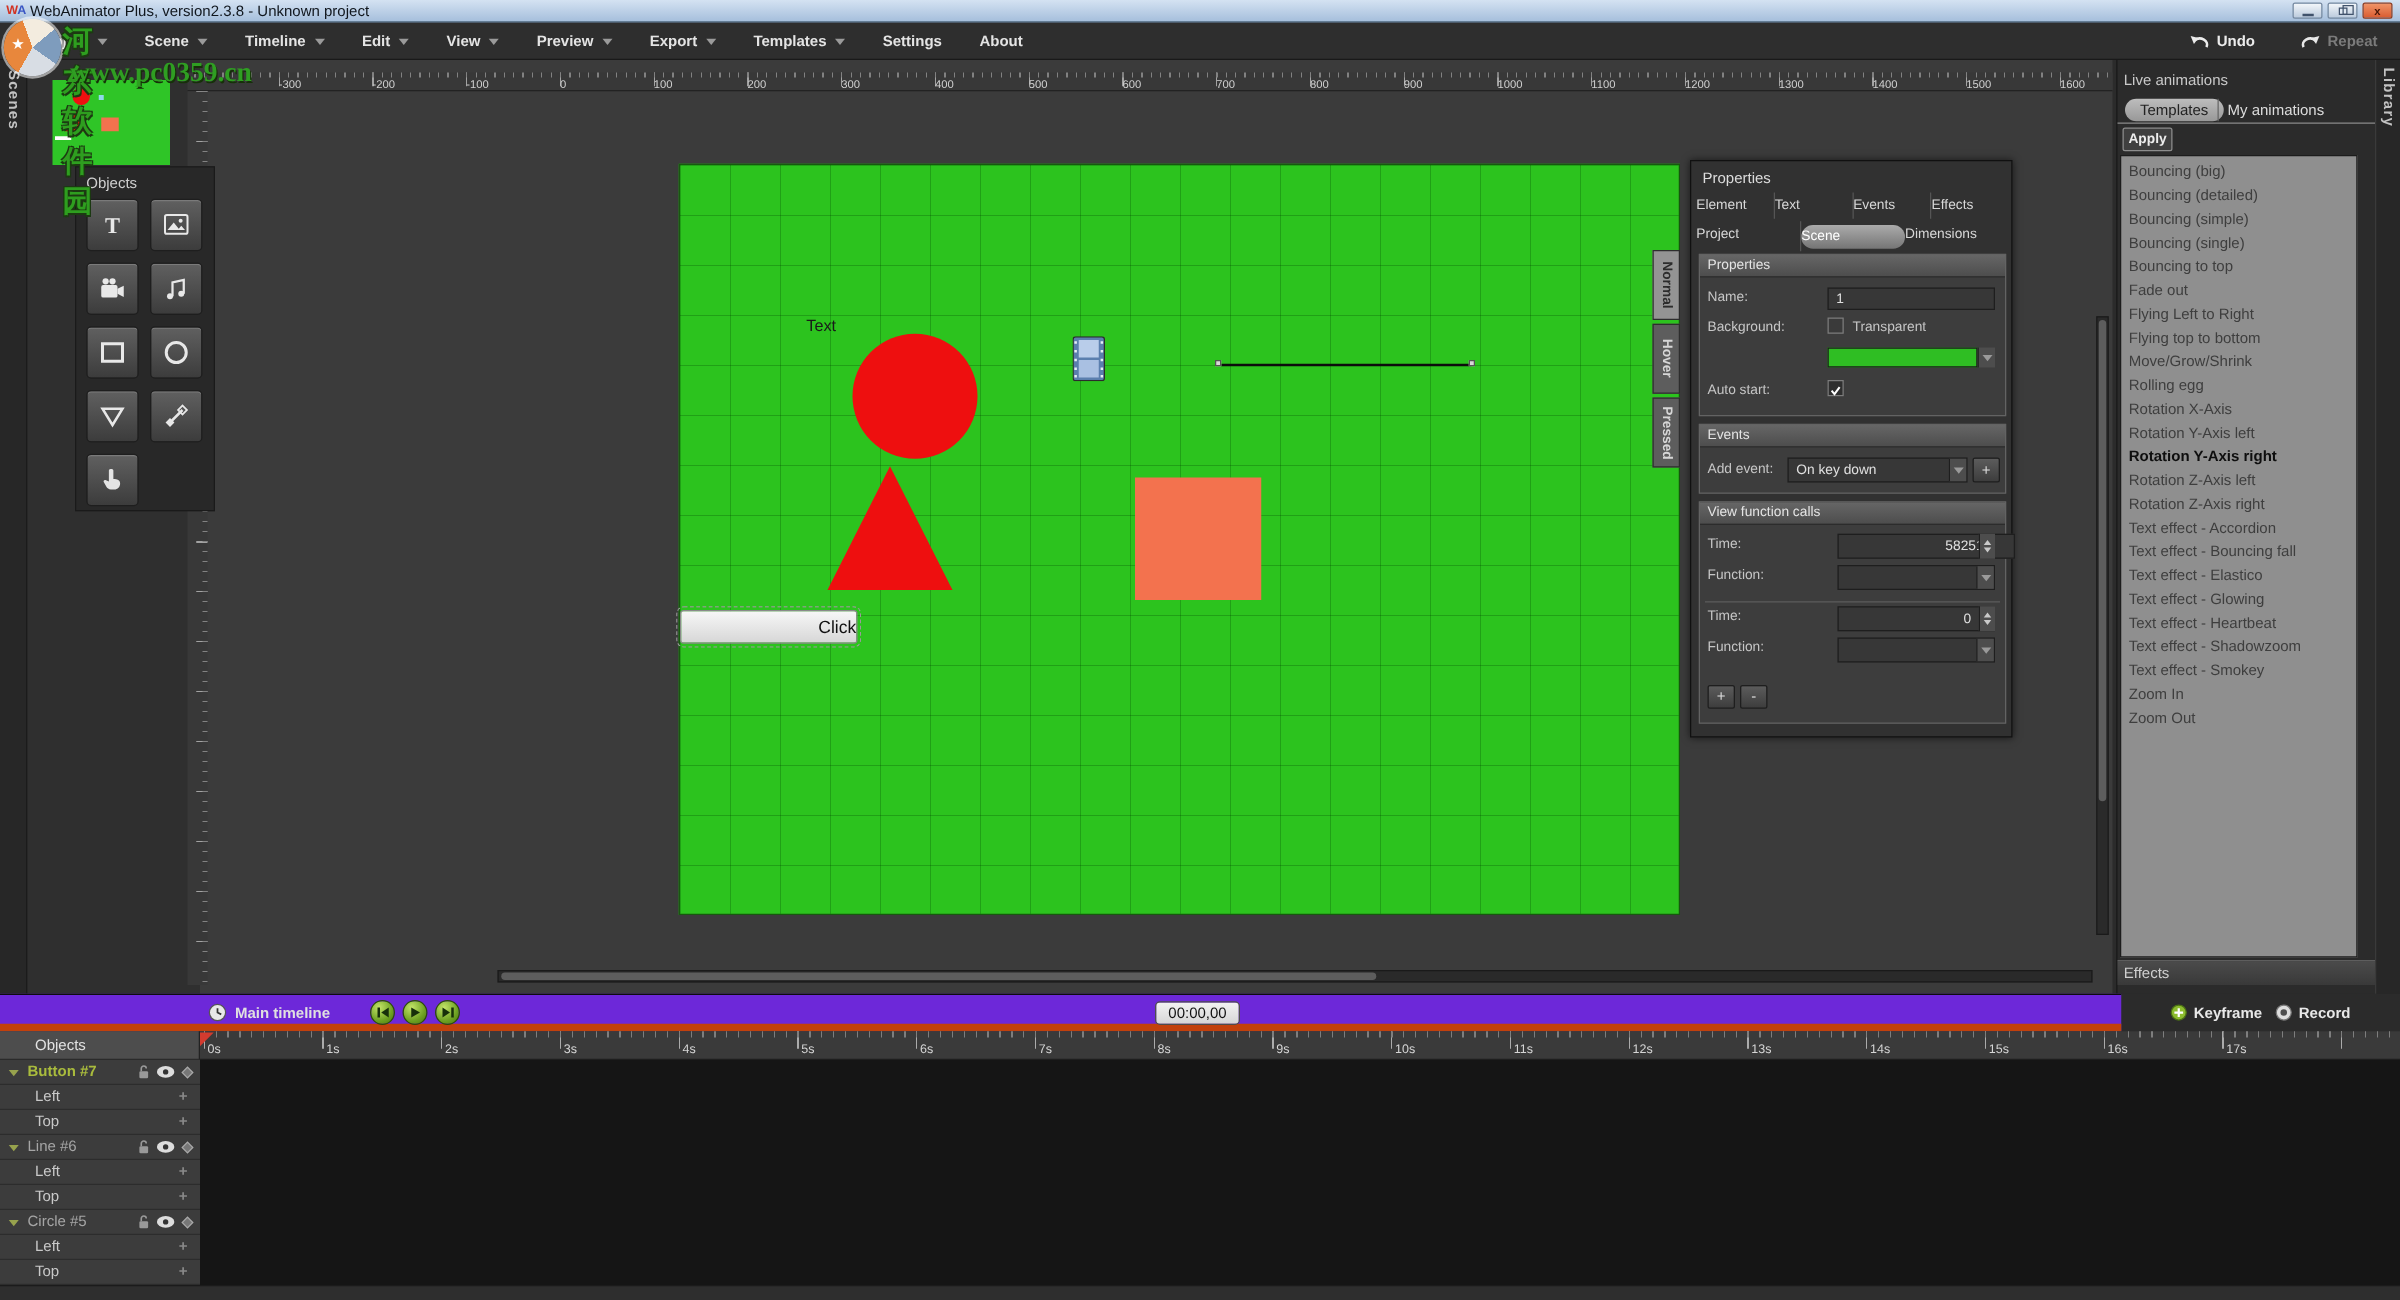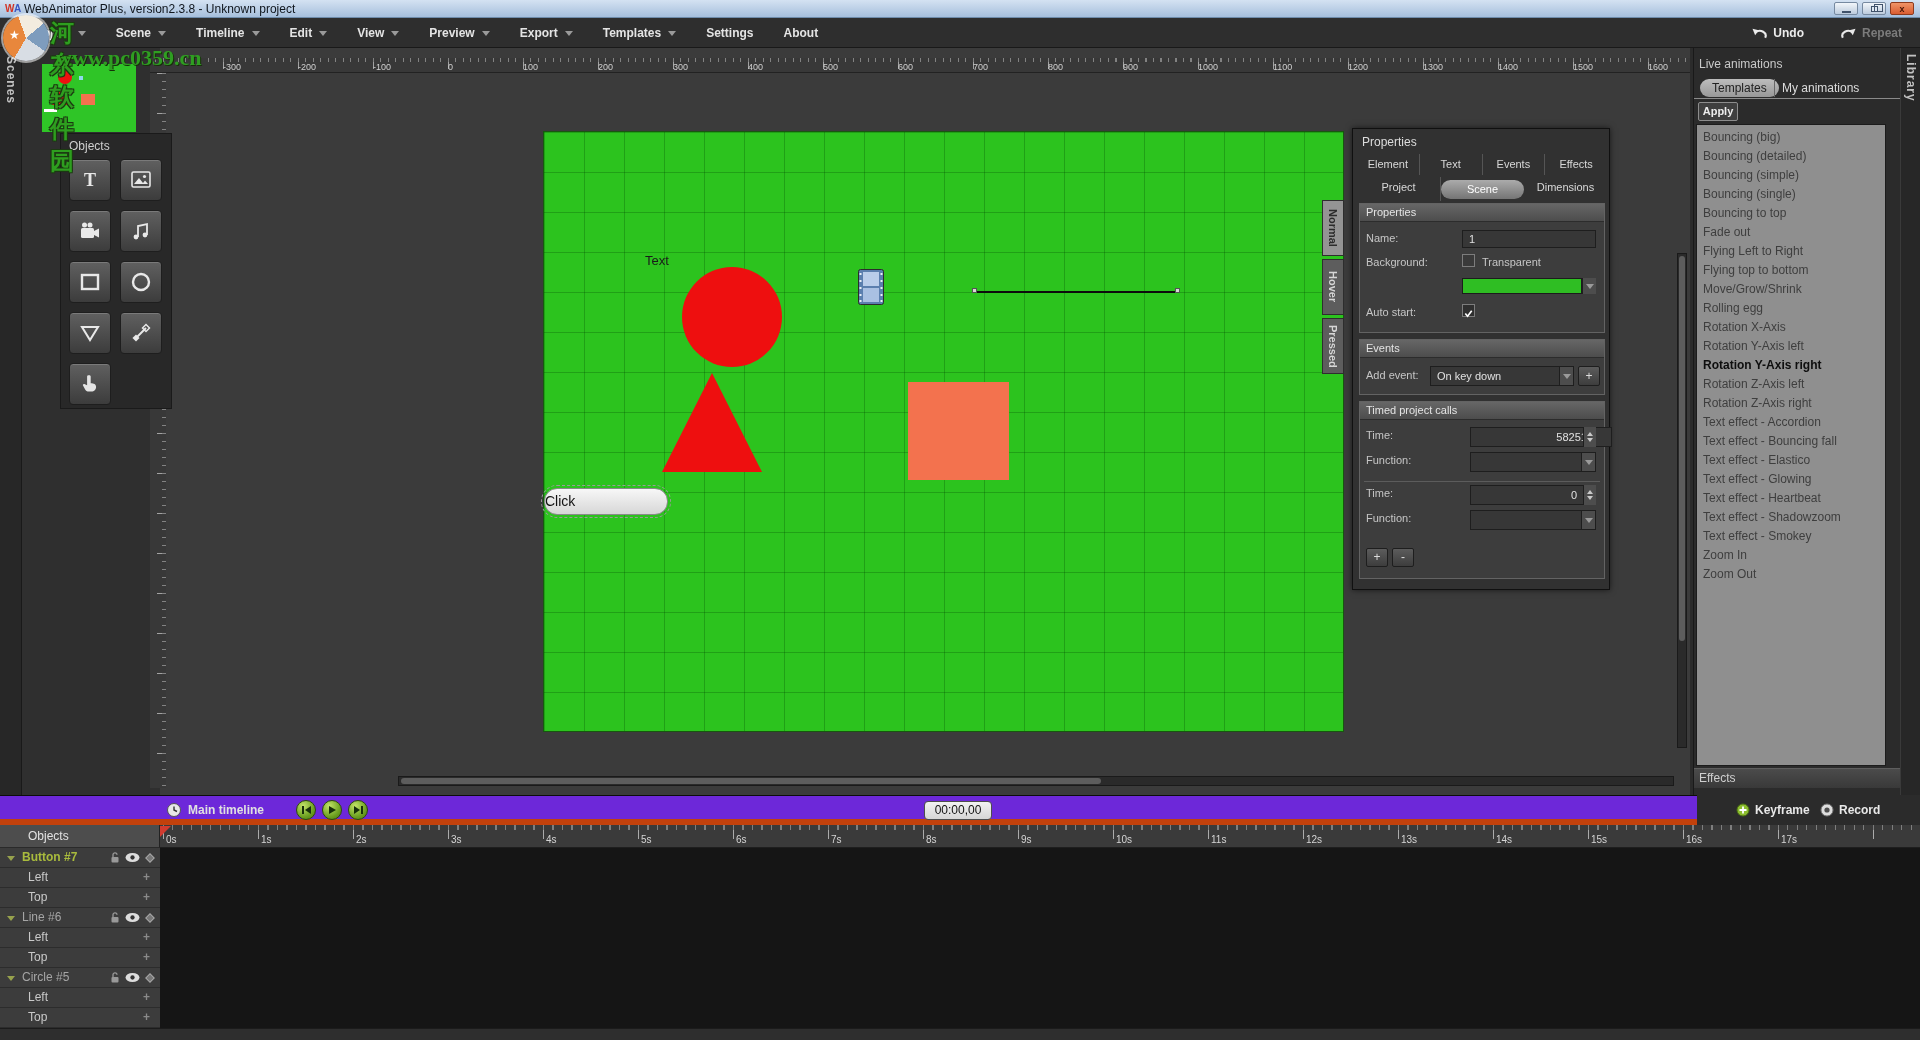--- a/index.html
+++ b/index.html
@@ -69,42 +69,42 @@
 .stage{position:absolute;left:543px;top:131px;width:801px;height:601px;background-color:#2cc31e;
  background-image:linear-gradient(to right,rgba(0,70,0,.28) 1px,transparent 1px),linear-gradient(to bottom,rgba(0,70,0,.28) 1px,transparent 1px);
  background-size:40px 40px;border:1px solid #17570f;z-index:1}
 .stage-text{position:absolute;left:645px;top:253px;font-size:13px;color:#1a1a1a;z-index:2}
 .stage-circle{position:absolute;left:682px;top:267px;width:100px;height:100px;border-radius:50%;background:#ee0f0f;z-index:2}
 .stage-triangle{position:absolute;left:662px;top:373px;width:0;height:0;border-left:50px solid transparent;border-right:50px solid transparent;border-bottom:99px solid #ee0f0f;z-index:2}
 .stage-square{position:absolute;left:908px;top:382px;width:101px;height:98px;background:#f3724e;z-index:2}
 .stage-line{position:absolute;left:977px;top:291px;width:200px;height:2px;background:#0c0c0c;z-index:2}
 .line-handle{position:absolute;width:5px;height:5px;background:#d8d8d8;border:1px solid #555;z-index:3}
 .stage-film{position:absolute;left:858px;top:269px;z-index:2}
-.stage-button{position:absolute;left:544px;top:488px;width:124px;height:27px;background:linear-gradient(#f7f7f7,#d7d7d7);border:1px solid #8a8a8a;border-radius:13px;font-size:14px;color:#111;text-align:left;line-height:25px;z-index:2;outline:1px dashed #9a9a9a;outline-offset:2px}
+.stage-button{position:absolute;left:544px;top:488px;width:142px;height:27px;background:linear-gradient(#f7f7f7,#d7d7d7);border:1px solid #8a8a8a;border-radius:3px;font-size:14px;color:#111;text-align:right;line-height:25px;z-index:2;outline:1px dashed #9a9a9a;outline-offset:2px}
 
 
 .state-tabs{position:absolute;left:1322px;top:200px;display:flex;flex-direction:column;gap:3px;z-index:4}
 .state-tab{width:22px;height:56px;background:#5d5d5d;border:1px solid #2e2e2e;display:flex;align-items:center;justify-content:center}
 .state-tab .vlabel{font-size:11px;color:#d6d6d6;letter-spacing:0}
 .state-tab.active{background:#949494}
 .state-tab.active .vlabel{color:#2c2c2c}
 
 
 .cv-hscroll{position:absolute;left:398px;top:776px;width:1276px;height:10px;background:#2a2a2a;border:1px solid #1a1a1a;z-index:4}
 .cv-hthumb{position:absolute;left:2px;top:1px;width:700px;height:6px;background:#5d5d5d;border-radius:3px}
 .cv-vscroll{position:absolute;left:1677px;top:253px;width:10px;height:495px;background:#2a2a2a;border:1px solid #1a1a1a;z-index:4}
 .cv-vthumb{position:absolute;left:1px;top:2px;width:6px;height:385px;background:#5d5d5d;border-radius:3px}
 
 
 .props{position:absolute;left:1352px;top:128px;width:258px;height:462px;background:#313131;border:1px solid #101010;box-shadow:0 0 6px rgba(0,0,0,.6);z-index:30}
 .pp-title{position:absolute;left:9px;top:6px;font-size:12px;color:#dcdcdc}
 .pp-tabs{position:absolute;left:4px;width:250px;display:flex}
 .pp-tabs.r1{top:25px;height:21px}
 .pp-tabs.r2{top:48px;height:24px}
-.pp-tab{flex:1;text-align:center;font-size:11px;color:#d8d8d8;line-height:20px;border-right:1px solid #555}
+.pp-tab{flex:1;text-align:left;font-size:11px;color:#d8d8d8;line-height:20px;border-right:1px solid #555}
 .pp-tabs .pp-tab:last-child{border-right:none}
 .pp-tab.active{background:linear-gradient(#ababab,#757575);border-radius:10px;color:#fff;line-height:19px;height:19px;align-self:center;border-right:none}
 .pp-group{position:absolute;left:6px;width:246px;border:1px solid #636363;background:#3d3d3d}
 .pp-ghead{height:18px;background:linear-gradient(#666,#4d4d4d);border-bottom:1px solid #2c2c2c;font-size:11px;color:#e4e4e4;line-height:17px;padding-left:6px}
 .pp-label{position:absolute;left:6px;font-size:11px;color:#c6c6c6}
 .pp-field{position:absolute;height:18px;background:#373737;border:1px solid #1e1e1e;font-size:11px;color:#e0e0e0;line-height:16px;padding-left:6px}
 .pp-num{text-align:right;padding-right:18px}
 .spin{position:absolute;right:0;top:0;bottom:0;width:13px;background:#4d4d4d;border-left:1px solid #1e1e1e;display:flex;flex-direction:column;align-items:center;justify-content:center;gap:2px}
 .spin i{width:0;height:0;border-left:3px solid transparent;border-right:3px solid transparent}
 .spin .up{border-bottom:4px solid #c9c9c9}
@@ -445,21 +445,21 @@
     <div class="pp-group" style="top:210px;height:56px">
       <div class="pp-ghead">Events</div>
       <div class="pp-label" style="top:29px">Add event:</div>
       <div class="pp-field" style="left:70px;top:26px;width:144px;height:20px;line-height:18px;padding-right:16px"><span>On key down</span><div class="ddarrow">
             <i class="dar"></i>
           </div></div>
       <div class="pp-btn" style="left:218px;top:26px;height:20px;line-height:18px">+</div>
     </div>
 
     <div class="pp-group" style="top:272px;height:178px">
-      <div class="pp-ghead">Timed project calls</div>
+      <div class="pp-ghead">View function calls</div>
       <div>
 
           <div class="timed-row em" style="position: absolute; left: 0px; top: calc(24px + var(--i)*58px); width: 100%; height: 50px; --i: 0;">
             <div class="pp-label tl1" style="top: 3px; --i: 0;">Time:</div>
             <div class="pp-field pp-num" style="left: 110px; top: 1px; width: 142px; height: 20px; line-height: 18px; --i: 0;">582512</div>
             <div class="spin" style="left: 223px; top: 1px; height: 20px; bottom: auto; --i: 0;">
               <i class="up" style="--i: 0;"></i>
               <i class="dn" style="--i: 0;"></i>
             </div>
             <div class="pp-label tl2" style="top: 28px; --i: 0;">Function:</div>

